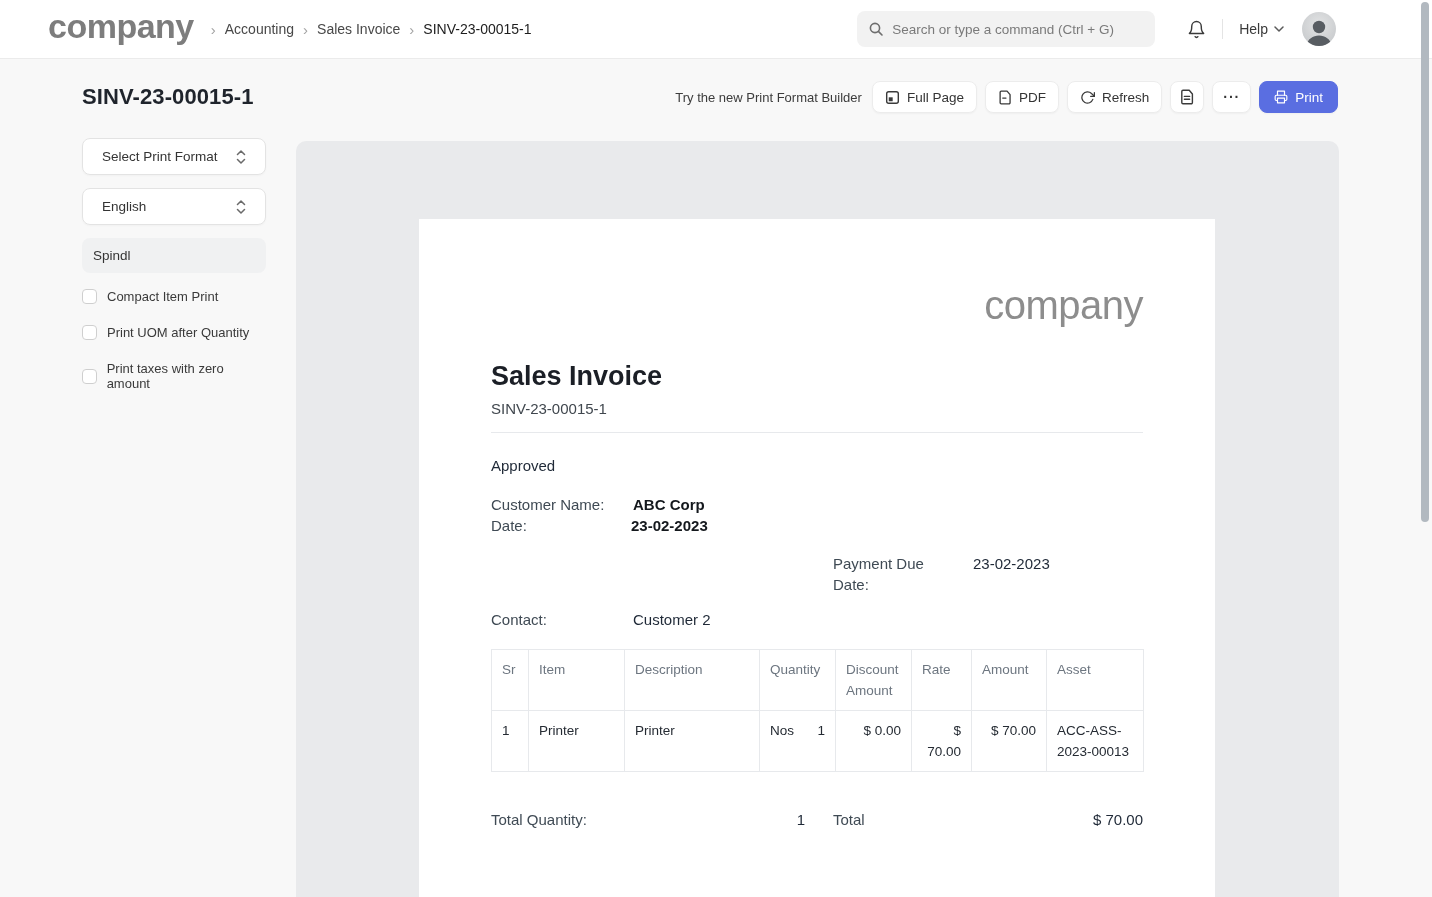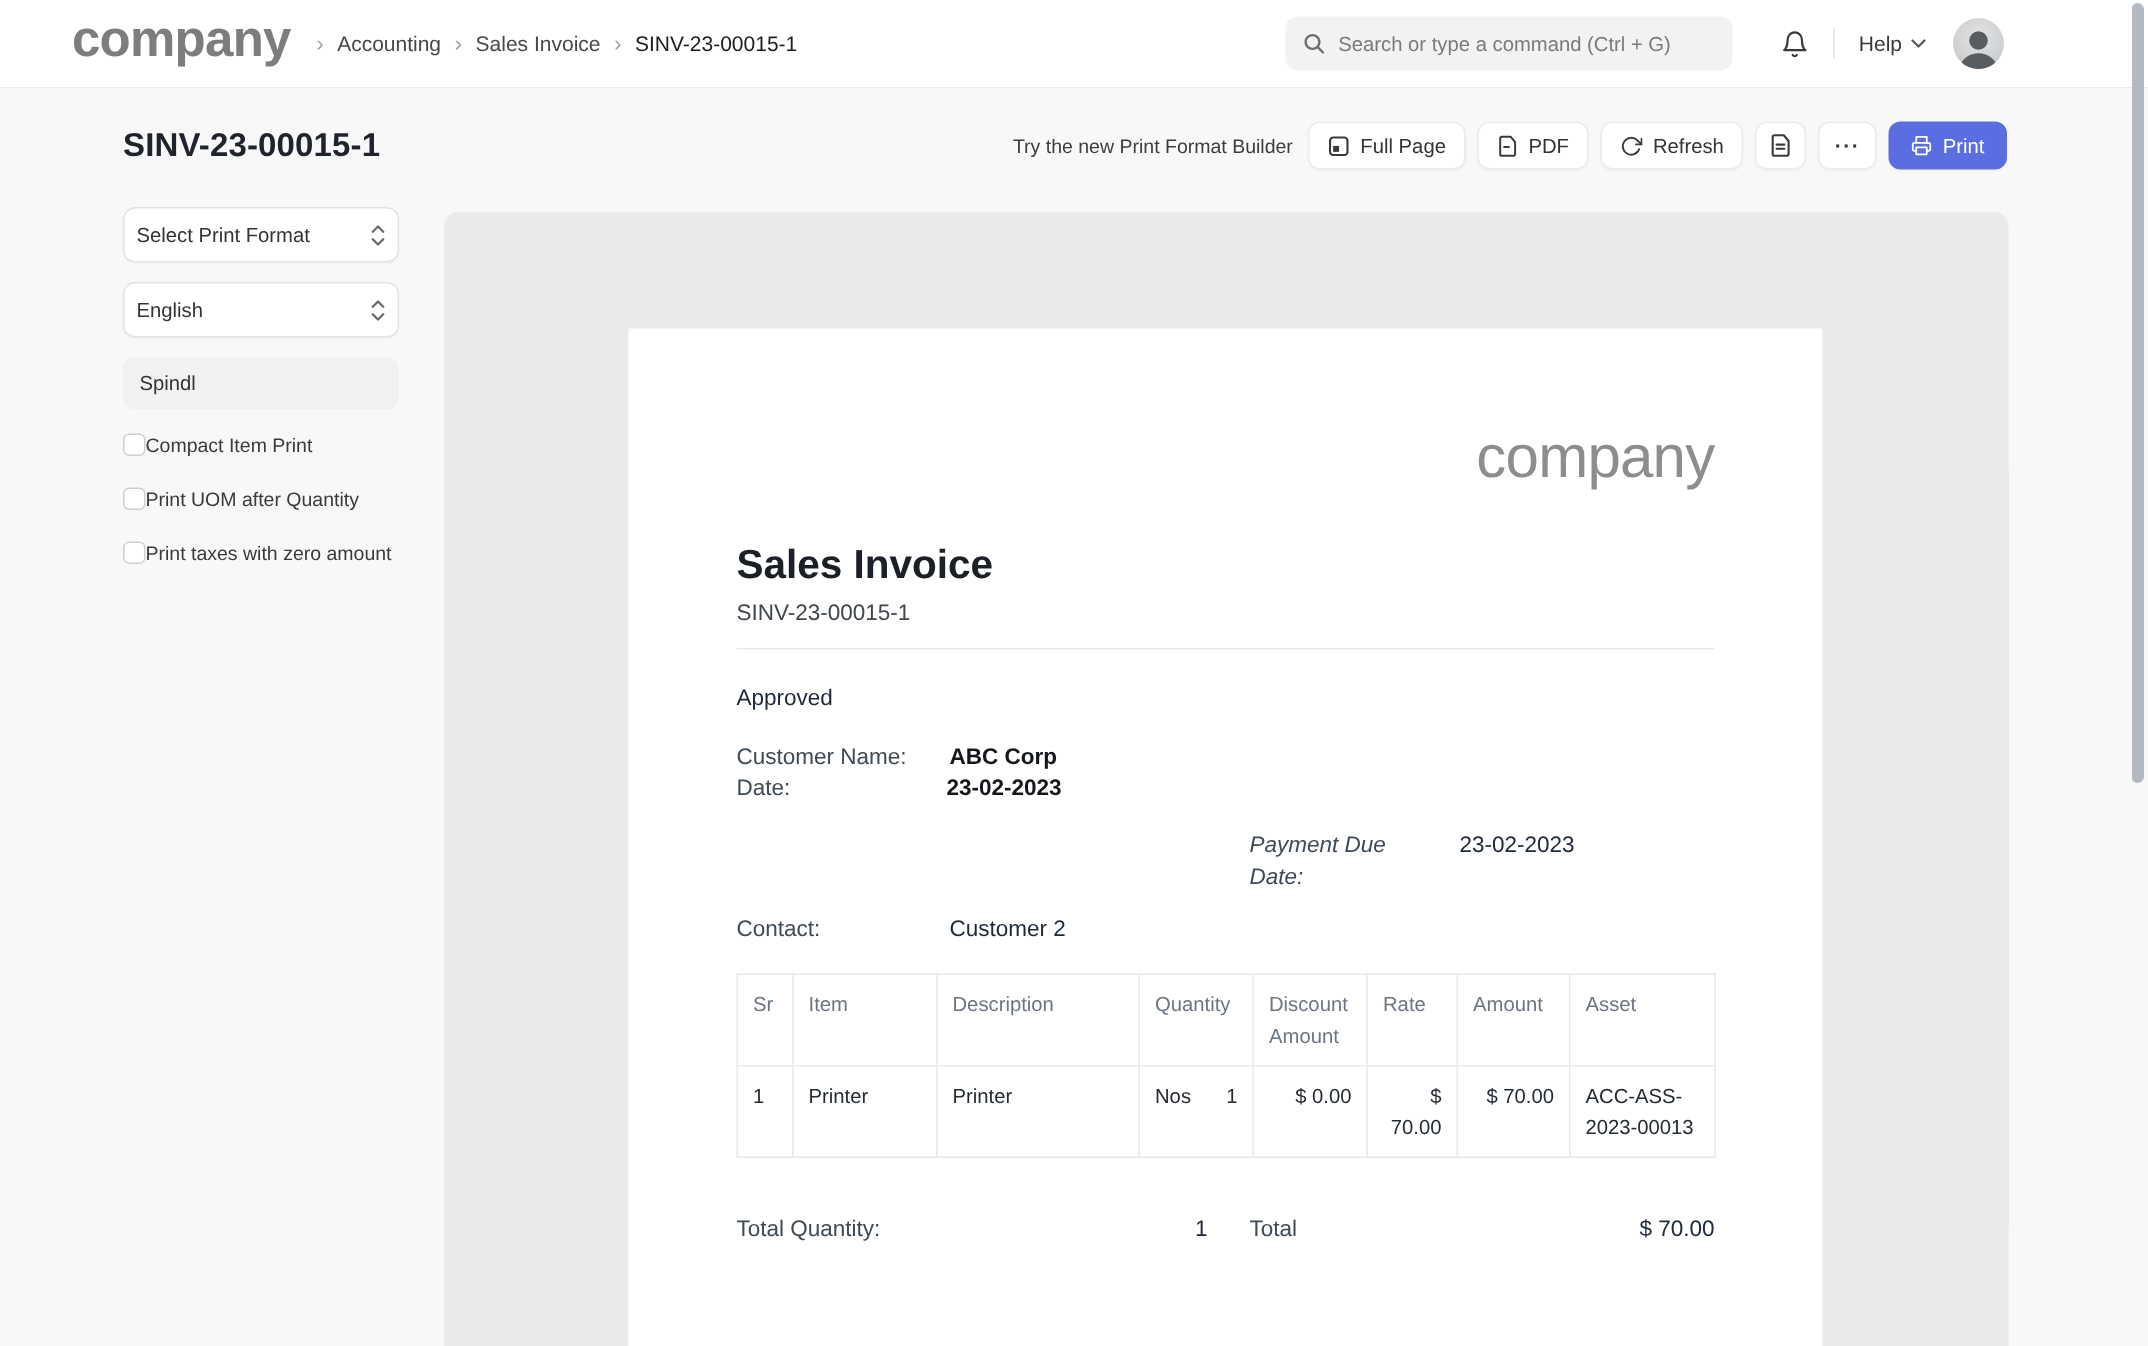--- a/index.html
+++ b/index.html
@@ -42,28 +42,28 @@
          background:#ffffff; border:1px solid #ececec; border-radius:8px; font-size:13.5px;
          color:#343434; cursor:pointer; box-shadow:0 1px 2px rgba(0,0,0,0.04);
          font-family:"Liberation Sans", sans-serif; white-space:nowrap; }
   .btn-icon-only { padding:0 9px; }
   .btn-more { padding:0 10px; font-weight:700; letter-spacing:1px; font-size:14px; }
   .btn-print { background:#5a6ee1; border-color:#5a6ee1; color:#ffffff; padding:0 14px; }
 
   
   .sidebar { position:fixed; left:82px; top:138px; width:184px; }
   .select-ctl { height:37px; background:#fff; border:1px solid #e3e3e3; border-radius:8px;
-                display:flex; align-items:center; justify-content:space-between; padding:0 8px;
+                display:flex; align-items:center; justify-content:space-between; padding:0 19px;
                 font-size:13.5px; color:#343434; cursor:pointer; margin-bottom:13px; width:100%;
                 box-shadow:0 1px 2px rgba(0,0,0,0.03); font-family:"Liberation Sans", sans-serif; }
   .pill-btn { height:35px; width:100%; background:#f0f1f2; border:none; border-radius:8px;
               display:flex; align-items:center; padding:0 11px; font-size:13.5px; color:#343434;
               cursor:pointer; margin-top:2px; margin-bottom:13px;
               font-family:"Liberation Sans", sans-serif; }
-  .chk-row { display:flex; align-items:center; margin-top:16px; margin-bottom:21px; }
+  .chk-row { display:flex; align-items:center; gap:10px; margin-top:16px; margin-bottom:21px; }
   .chk-row input { width:15px; height:15px; appearance:none; -webkit-appearance:none;
                    border:1px solid #cfcfcf; border-radius:4px; background:#fff; cursor:pointer; }
   .chk-label { font-size:13px; color:#3a3a3a; cursor:pointer; }
 
   
   .preview-wrap { position:fixed; left:296px; top:141px; width:1043px; height:800px;
                   background:#e9eaec; border-radius:10px; }
   .paper { position:absolute; left:123px; top:78px; width:796px; height:760px;
            background:#ffffff; padding:0 72px; }
 
@@ -77,21 +77,21 @@
   .f-label { color:#3f4a54; }
   .row-workflow { margin-top:22px; }
   .row-workflow .f-label { width:282px; }
   .row-customer { margin-top:18px;flex-direction:column; }
   .row-payment  { margin-top:17px; }
   .row-contact  { margin-top:14px; }
   .half-l { width:342px; display:flex; }
   .half-r { width:310px; display:flex; }
   .lbl-142 { width:142px; }
   .lbl-140 { width:140px; }
-  .lbl-140 .wrap-narrow { display:block; max-width:105px;font-style:italic; }
+  .lbl-140 .wrap-narrow { display:block; max-width:105px; }
   .bold { font-weight:700; color:#14181d; }
 
   table.items { margin-top:19px; width:652px; border-collapse:collapse; table-layout:fixed;
                 font-size:13.5px; }
   table.items th, table.items td { border:1px solid #e7e9ec; padding:9px 10px;
                 vertical-align:top; line-height:21px; }
   table.items th { font-weight:400; color:#6d7680; text-align:left; }
   table.items td { color:#252b33; }
   .col-sr{width:37px;} .col-item{width:96px;} .col-desc{width:135px;} .col-qty{width:76px;}
   .col-disc{width:76px;} .col-rate{width:60px;} .col-amt{width:75px;} .col-asset{width:97px;}

